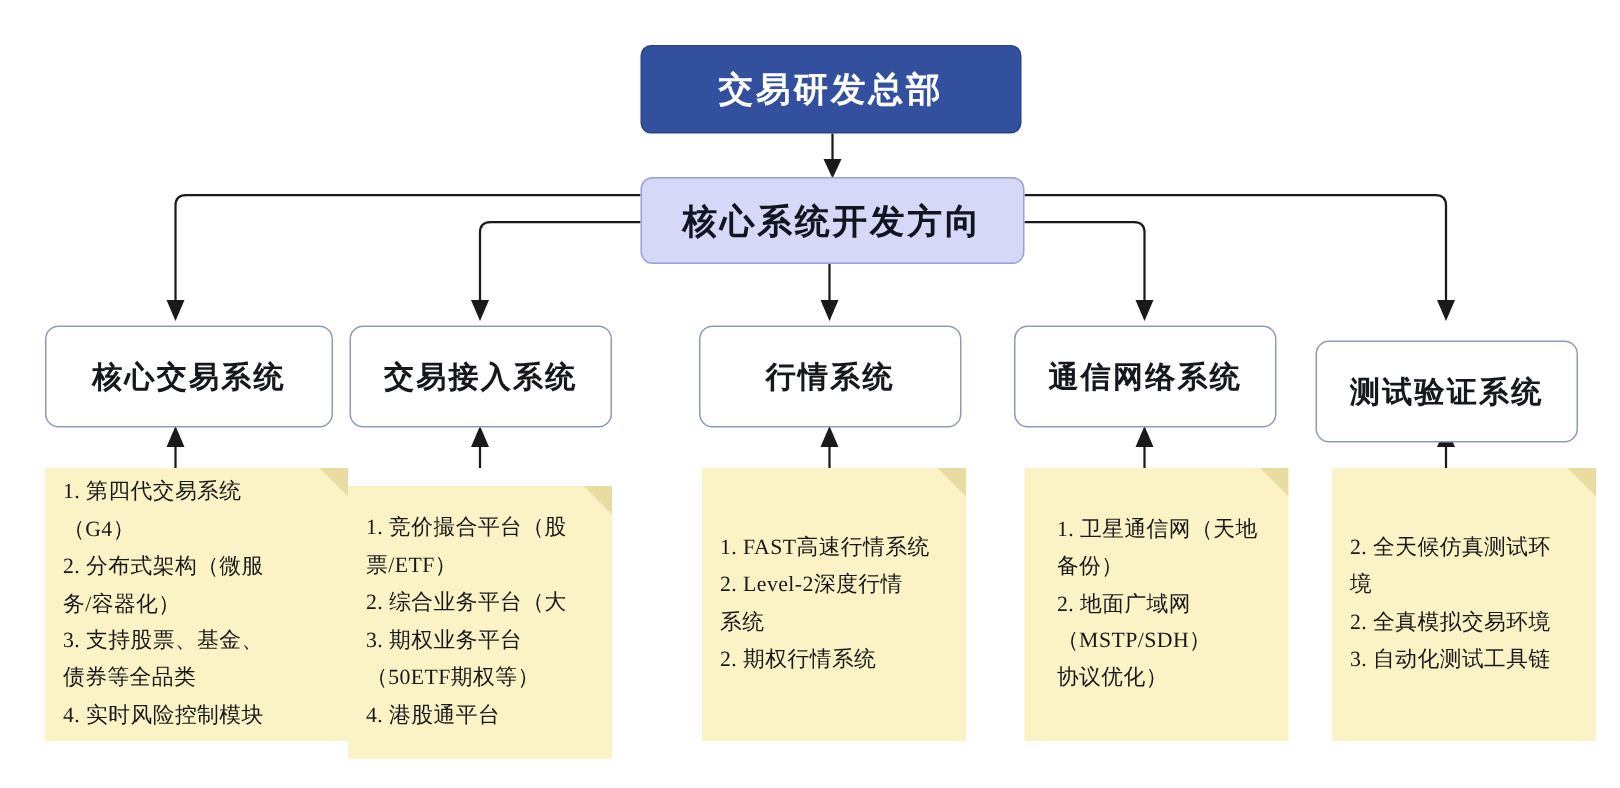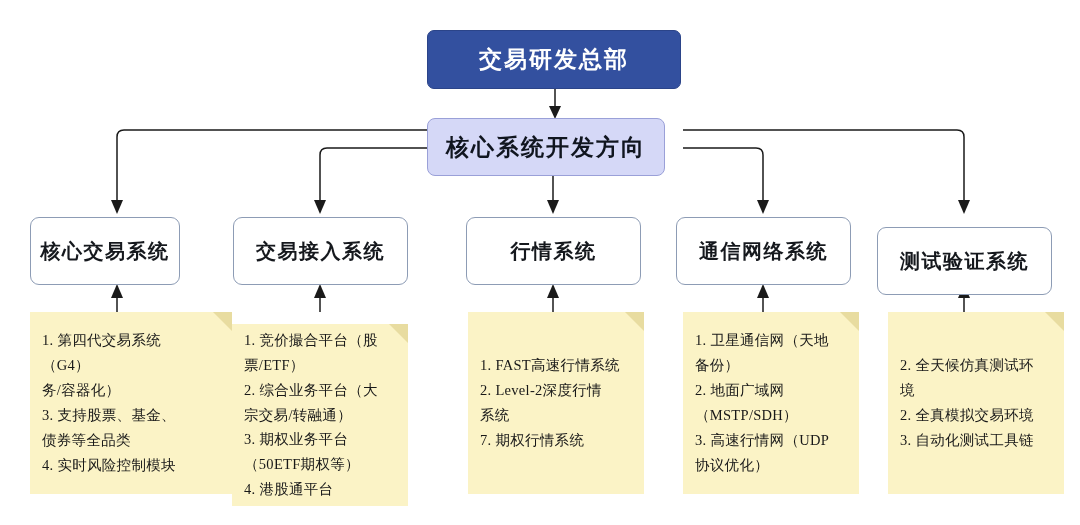--- a/index.html
+++ b/index.html
@@ -131,25 +131,25 @@
 
       <path d="M964,312 L964,296"></path>
       <polygon points="964,284 958,298 970,298" fill="#1a1a1a" stroke="none"></polygon>
     </g>
   </svg>
 
   <div class="node node-root" style="left:427px;top:30px;width:254px;height:59px;">
     <span>交易研发总部</span>
   </div>
 
-  <div class="node node-hub" style="left:427px;top:118px;width:238px;height:58px;">
+  <div class="node node-hub" style="left:427px;top:118px;width:256px;height:58px;">
     <span>核心系统开发方向</span>
   </div>
 
-  <div class="node node-system" style="left:30px;top:217px;width:150px;height:68px;justify-content:center;">
+  <div class="node node-system" style="left:30px;top:217px;width:192px;height:68px;justify-content:center;">
     <span>核心交易系统</span>
   </div>
 
   <div class="node node-system" style="left:233px;top:217px;width:175px;height:68px;">
     <span>交易接入系统</span>
   </div>
 
   <div class="node node-system" style="left:466px;top:217px;width:175px;height:68px;">
     <span>行情系统</span>
   </div>
@@ -160,58 +160,57 @@
 
   <div class="node node-system" style="left:877px;top:227px;width:175px;height:68px;">
     <span>测试验证系统</span>
   </div>
 
   <div class="note" style="left:30px;top:312px;width:202px;height:182px;">
     <span class="fold"></span>
     <div class="note-lines">
       <div class="note-line">1. 第四代交易系统</div>
       <div class="note-line">（G4）</div>
+      <div class="note-line">2. 分布式架构（微服</div>
       <div class="note-line">务/容器化）</div>
       <div class="note-line">3. 支持股票、基金、</div>
       <div class="note-line">债券等全品类</div>
       <div class="note-line">4. 实时风险控制模块</div>
     </div>
   </div>
 
   <div class="note" style="left:232px;top:324px;width:176px;height:182px;">
     <span class="fold"></span>
     <div class="note-lines">
       <div class="note-line">1. 竞价撮合平台（股</div>
       <div class="note-line">票/ETF）</div>
       <div class="note-line">2. 综合业务平台（大</div>
-      <div class="note-line">宗交易/转融通）</div>
       <div class="note-line">3. 期权业务平台</div>
       <div class="note-line">（50ETF期权等）</div>
       <div class="note-line">4. 港股通平台</div>
     </div>
   </div>
 
   <div class="note" style="left:468px;top:312px;width:176px;height:182px;">
     <span class="fold"></span>
     <div class="note-lines">
       <div class="note-line">1. FAST高速行情系统</div>
       <div class="note-line">2. Level-2深度行情</div>
       <div class="note-line">系统</div>
-      <div class="note-line">7. 期权行情系统</div>
-    </div>
-  </div>
-
-  <div class="note" style="left:683px;top:312px;width:176px;height:182px;">
+      <div class="note-line">2. 期权行情系统</div>
+    </div>
+  </div>
+
+  <div class="note" style="left:683px;top:312px;width:176px;height:182px;align-items:center;">
     <span class="fold"></span>
     <div class="note-lines">
       <div class="note-line">1. 卫星通信网（天地</div>
       <div class="note-line">备份）</div>
       <div class="note-line">2. 地面广域网</div>
       <div class="note-line">（MSTP/SDH）</div>
-      <div class="note-line">3. 高速行情网（UDP</div>
       <div class="note-line">协议优化）</div>
     </div>
   </div>
 
   <div class="note" style="left:888px;top:312px;width:176px;height:182px;">
     <span class="fold"></span>
     <div class="note-lines">
       <div class="note-line">2. 全天候仿真测试环</div>
       <div class="note-line">境</div>
       <div class="note-line">2. 全真模拟交易环境</div>

